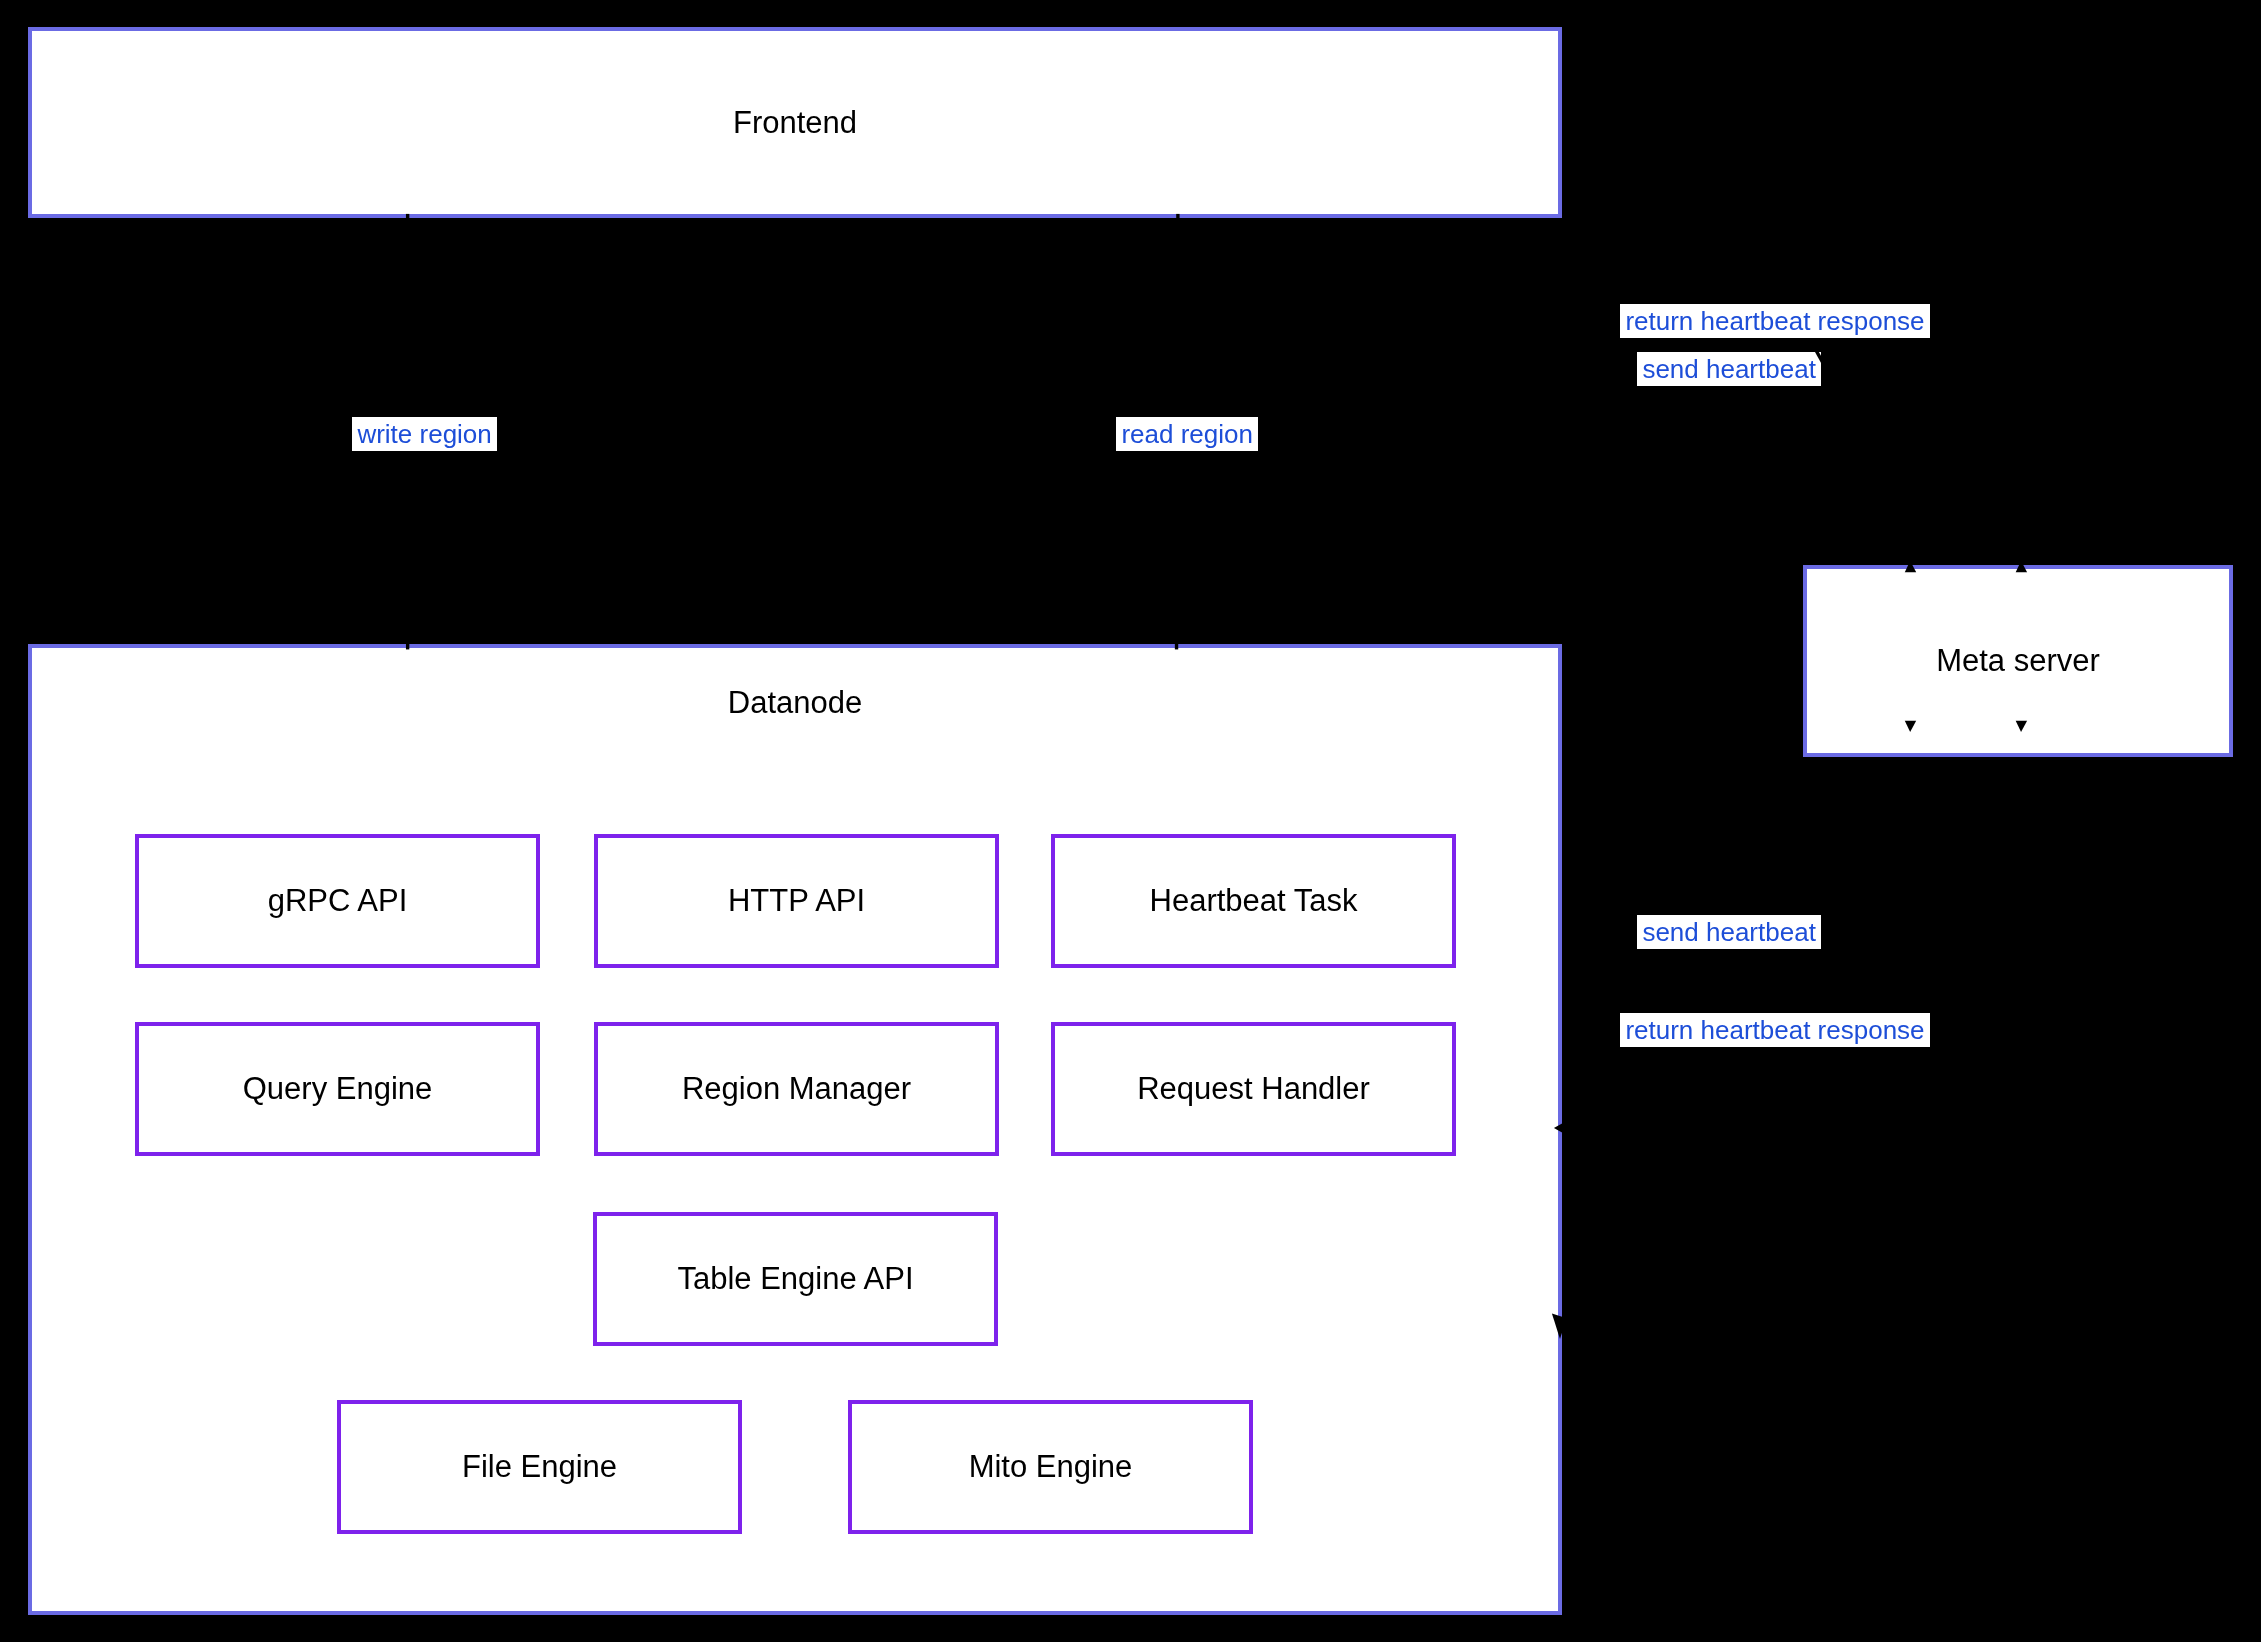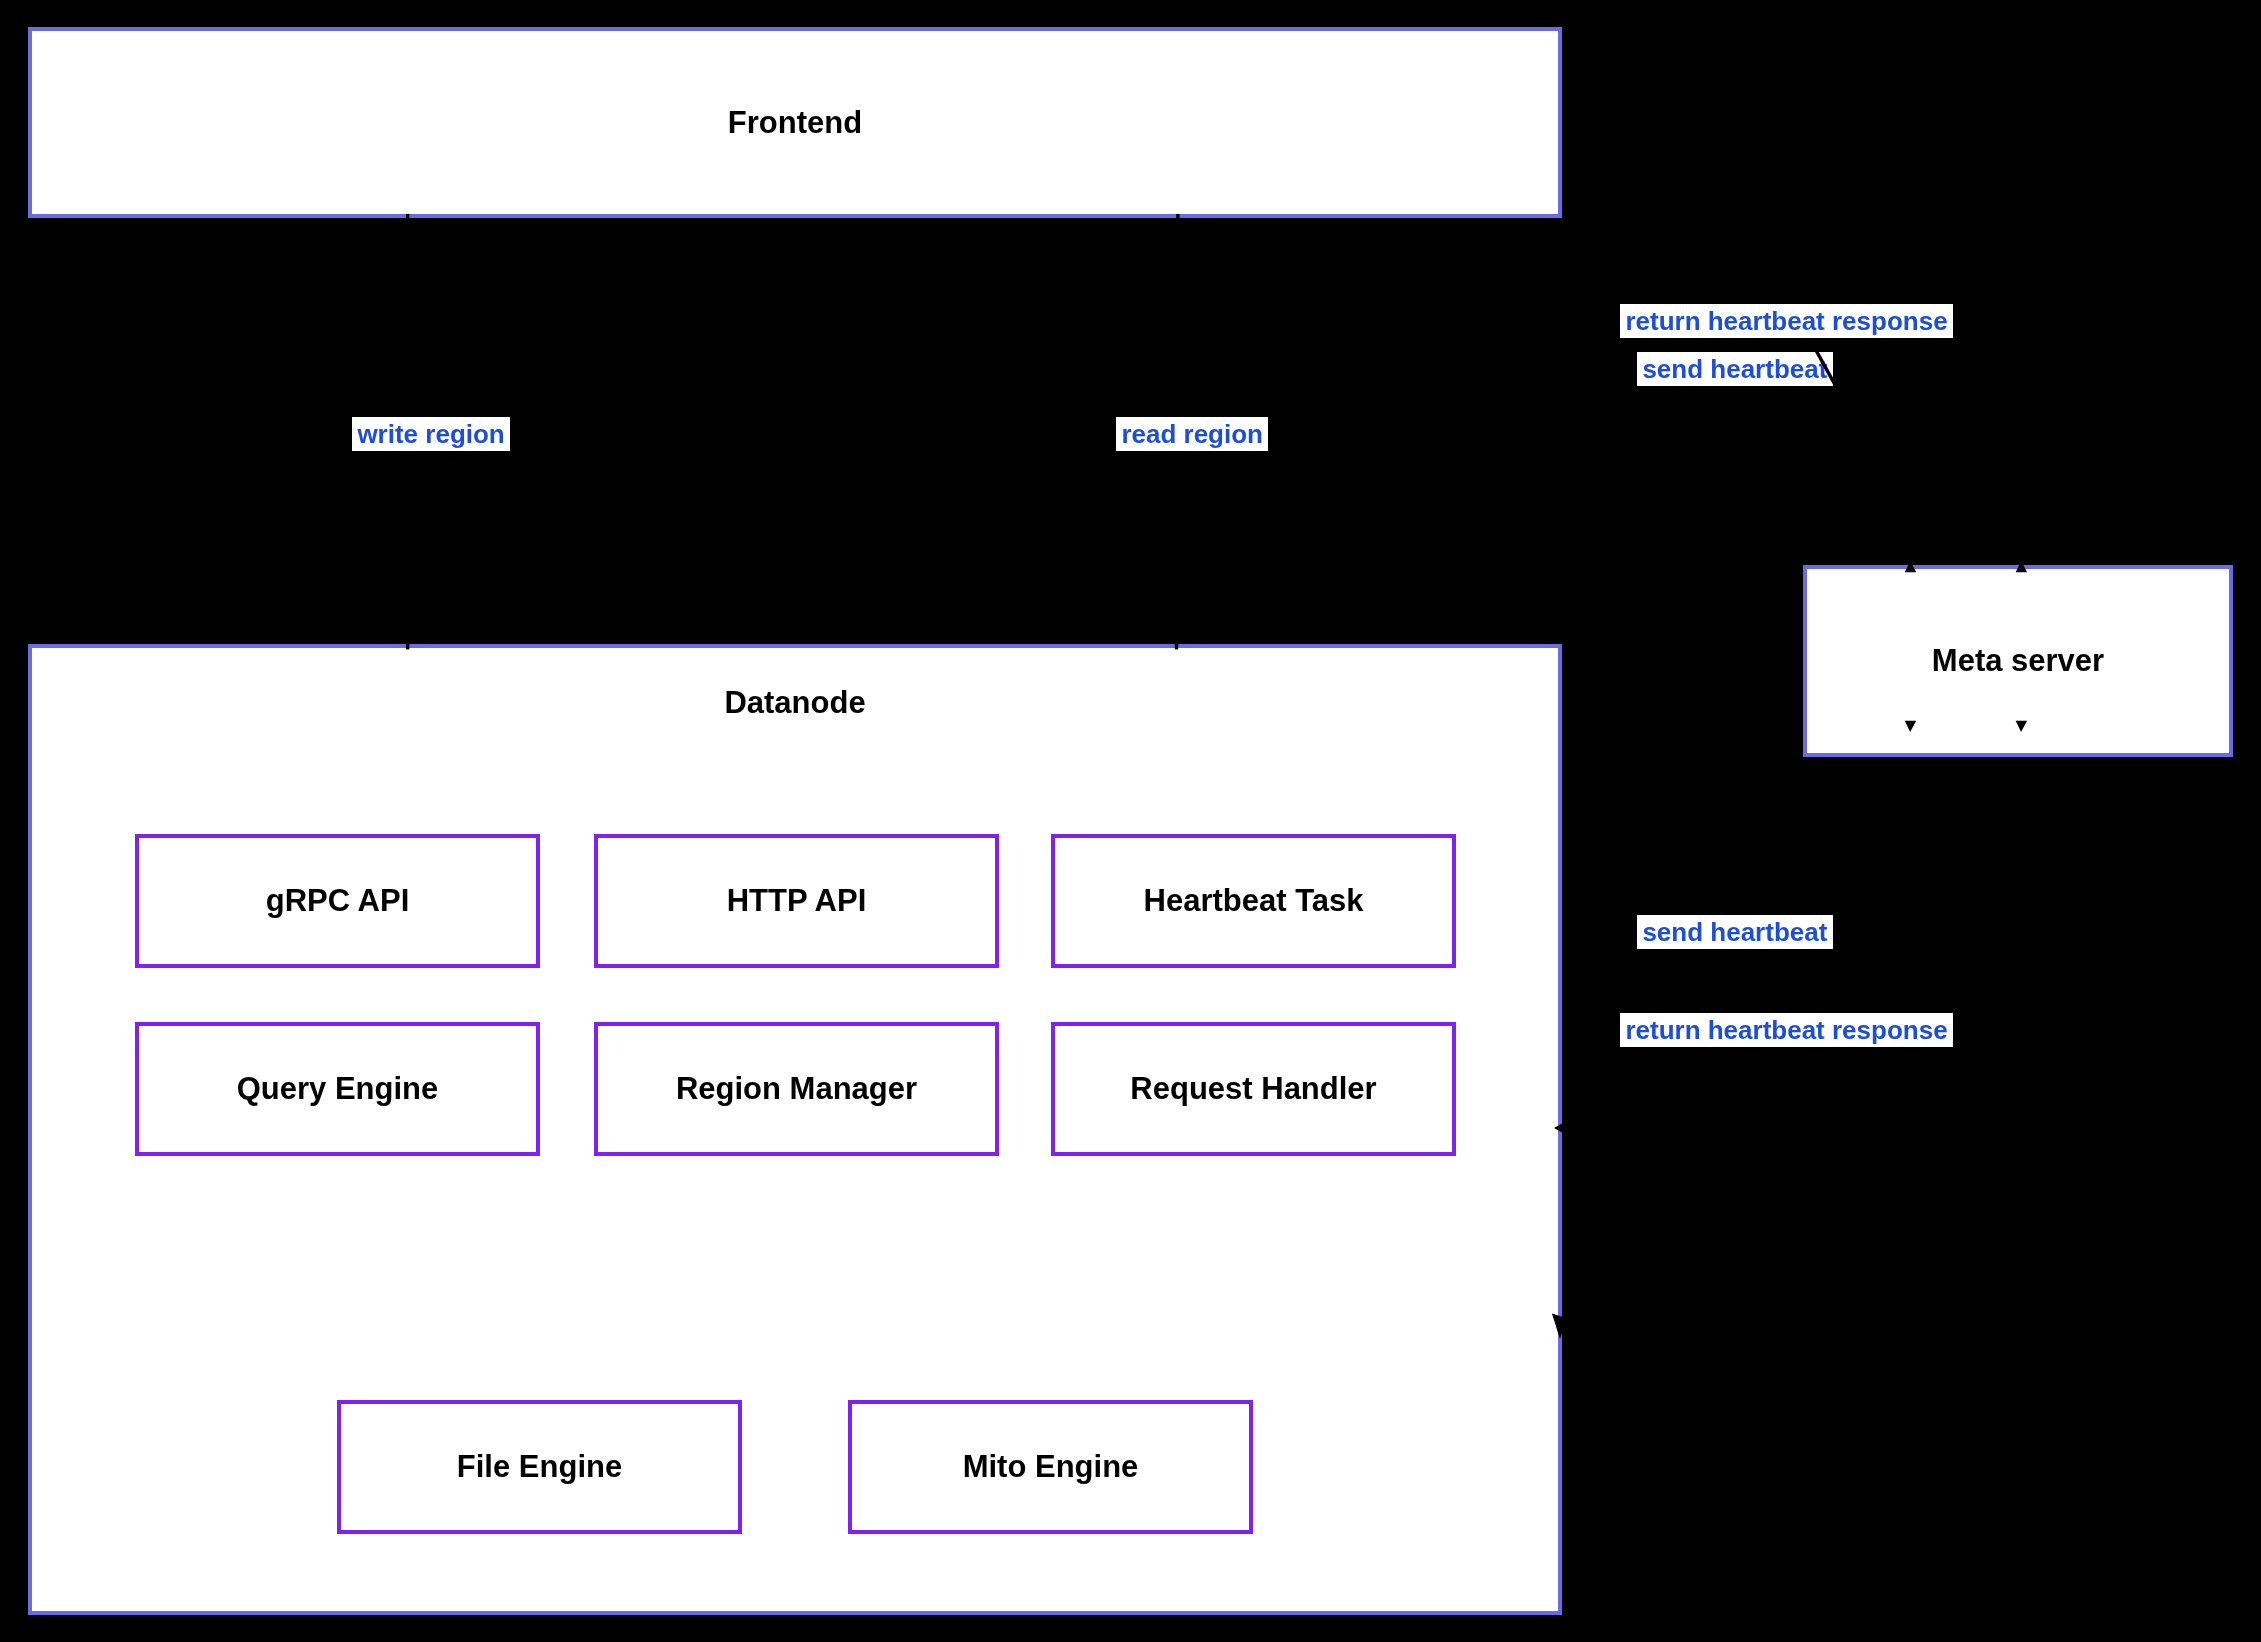--- a/index.html
+++ b/index.html
@@ -9,21 +9,20 @@
     width: 2261px;
     height: 1643px;
     font-family: "Liberation Sans", sans-serif;
   }
   #canvas {
     position: relative;
     width: 2261px;
     height: 1643px;
     background: #000000;
     overflow: hidden;
-    font-weight: bold;
   }
   .node-blue {
     position: absolute;
     background: #ffffff;
     border: 4.7px solid #6b6be4;
     box-sizing: border-box;
     display: flex;
     align-items: center;
     justify-content: center;
   }
@@ -103,20 +102,23 @@
   </div>
   <div class="component" style="left:135px; top:1022px;">
     <span class="component-label">Query Engine</span>
   </div>
   <div class="component" style="left:594px; top:1022px;">
     <span class="component-label">Region Manager</span>
   </div>
   <div class="component" style="left:1051px; top:1022px;">
     <span class="component-label">Request Handler</span>
   </div>
+  <div class="component" style="left:593px; top:1212px;">
+    <span class="component-label">Table Engine API</span>
+  </div>
   <div class="component" style="left:337px; top:1400px;">
     <span class="component-label">File Engine</span>
   </div>
   <div class="component" style="left:848px; top:1400px;">
     <span class="component-label">Mito Engine</span>
   </div>
 
   <div class="edge-label" style="left:1620px; top:304px;">return heartbeat response</div>
   <div class="edge-label" style="left:1637px; top:352px;">send heartbeat</div>
   <div class="edge-label" style="left:352px; top:417px;">write region</div>

